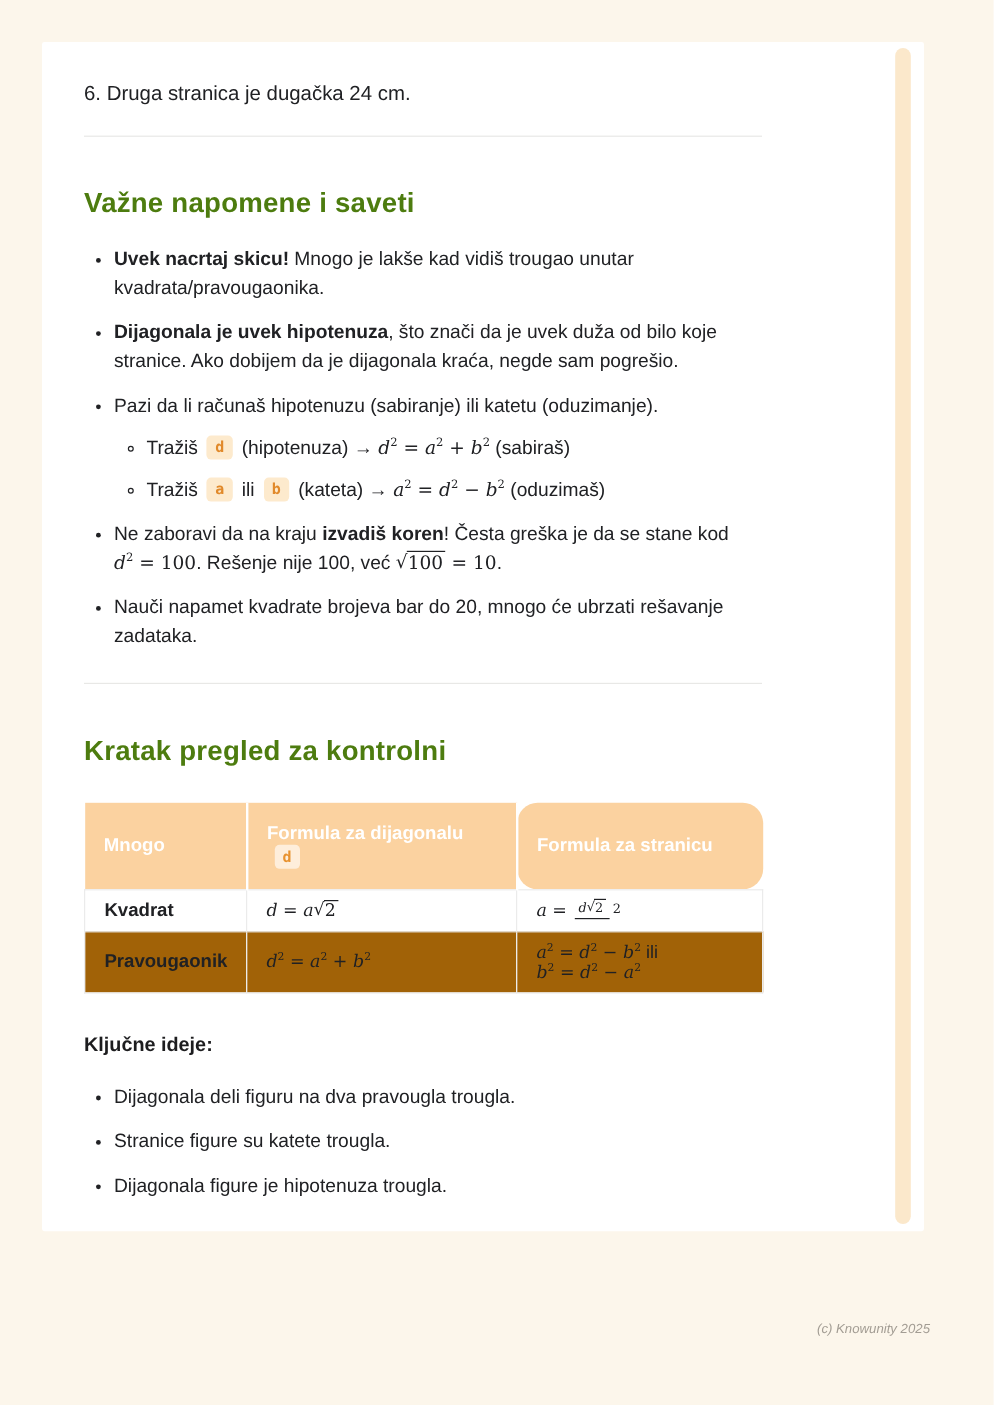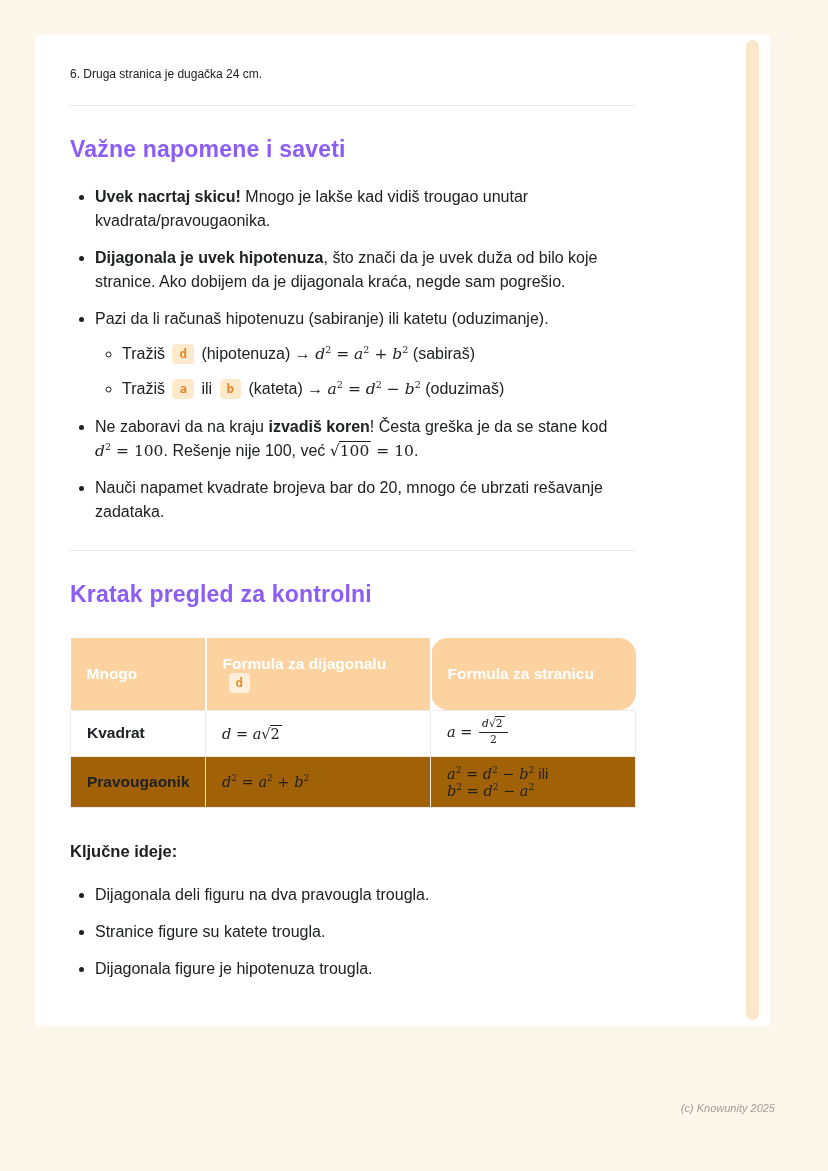--- a/index.html
+++ b/index.html
@@ -15,33 +15,33 @@
   .card {
     position: absolute;
     left: 35px; top: 35px;
     width: 735px; height: 991px;
     background: #ffffff;
     border-radius: 2px;
     padding: 30px 0 0 35px;
     overflow: hidden;
   }
   .content { width: 565px; }
-  .intro { font-size: 12px; line-height: 1.5; }
+  .intro { font-size: 17px; line-height: 1.5; }
   hr.divider {
     border: none;
     border-top: 1px solid #e8e8e6;
     width: 565px;
     margin-top: 22px;
   }
   hr.divider-2 { margin-top: 26px; }
   h2.section-title {
-    margin-top: 30px;
+    margin-top: 42px;
     font-size: 23px;
     font-weight: 700;
-    color: #8b5cf6;
+    color: #4d7c0f;
     letter-spacing: 0.2px;
   }
   ul.bullets {
     margin-top: 22px;
     padding-left: 25px;
     font-size: 16px;
     line-height: 1.5;
     list-style: disc;
   }
   ul.bullets > li { margin-bottom: 13px; }
@@ -81,21 +81,20 @@
   .msup { font-size: 0.62em; vertical-align: super; line-height: 0; }
   .msqrt { white-space: nowrap; }
   .msqrt .rsign { display: inline-block; transform: translateY(-0.5px); }
   .msqrt .rbar {
     border-top: 1px solid currentColor;
     padding: 0 2px 0 1px;
     margin-left: -1px;
   }
   .mfrac {
     display: inline-flex;
-    flex-direction: column;
     align-items: center;
     vertical-align: middle;
     font-size: 0.74em;
     line-height: 1.2;
     margin: 0 2px;
     transform: translateY(-1px);
   }
   .mfrac .fnum { border-bottom: 1px solid currentColor; padding: 0 3px 1px; }
   .mfrac .fden { padding: 1px 3px 0; }
   

